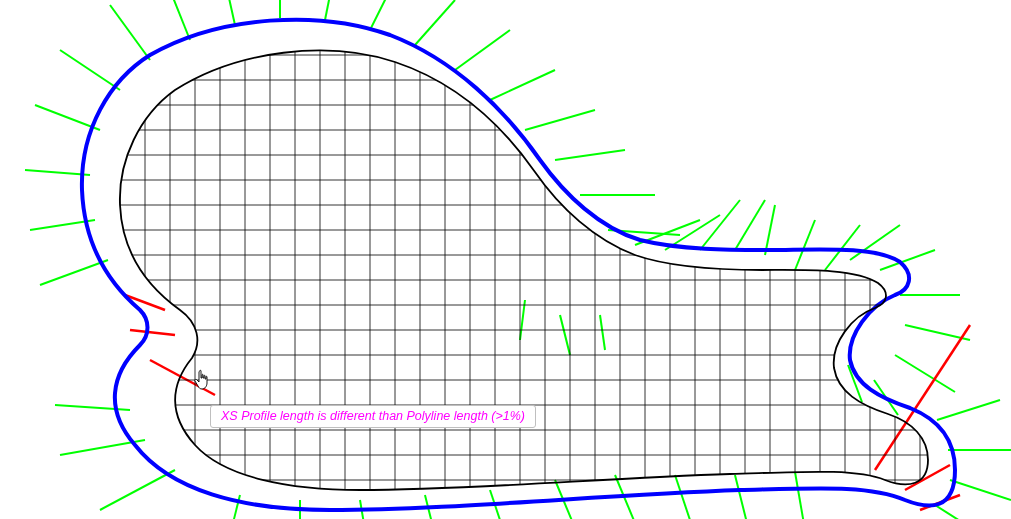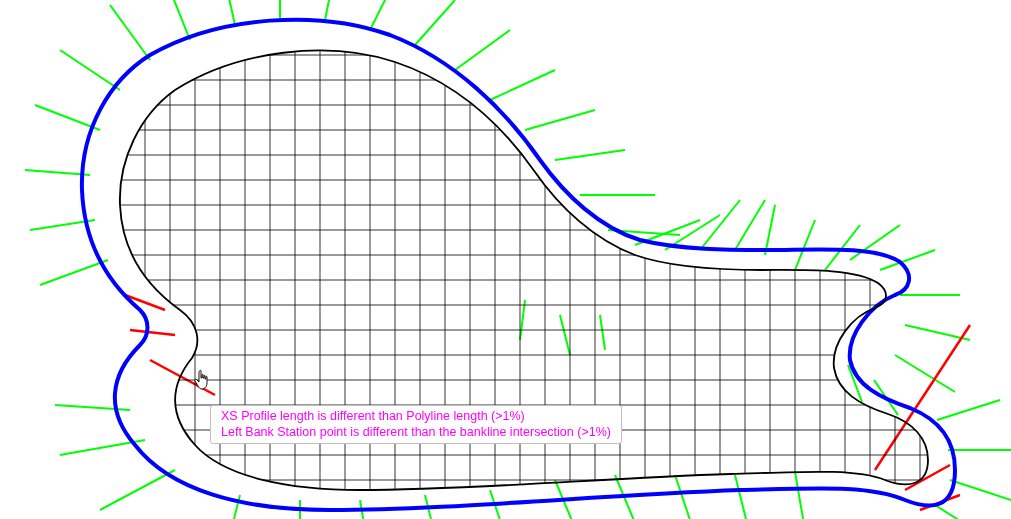--- a/index.html
+++ b/index.html
@@ -24,20 +24,21 @@
     border: 1px solid #bfbfbf;
     border-radius: 3px;
     padding: 2px 10px 3px 10px;
     font-size: 12.5px;
     line-height: 16px;
     box-shadow: 0 0 0 rgba(0,0,0,0);
     white-space: nowrap;
   }
   .tooltip .line {
     color: #ff00ff;
+    font-style: italic;
   }
   .cursor {
     position: absolute;
     width: 18px;
     height: 22px;
     pointer-events: none;
   }
 </style>
 </head>
 <body>
@@ -228,18 +229,17 @@
       <line x1="0" y1="405" x2="1011" y2="405"></line>
       <line x1="0" y1="430" x2="1011" y2="430"></line>
       <line x1="0" y1="455" x2="1011" y2="455"></line>
       <line x1="0" y1="480" x2="1011" y2="480"></line>
     </g>
   </g>
 </svg>
 
 <div class="tooltip" id="tooltip" style="left: 210px; top: 405px; color: rgb(255, 0, 255); border-color: rgb(191, 191, 191);">
   <div class="line">XS Profile length is different than Polyline length (&gt;1%)</div>
-  <div class="line">Left Bank Station point is different than the bankline intersection (&gt;1%)</div>
 </div>
 
 <svg class="cursor" id="cursor" viewBox="0 0 18 22" style="left: 194px; top: 369px;">
   <path d="M6 2 C6 1 7 1 7 2 L7 9 L8 9 L8 6 C8 5 9 5 9 6 L9 9 L10 9 L10 7 C10 6 11 6 11 7 L11 10 L12 10 L12 8 C12 7 13 7 13 8 L13 14 C13 17 11 20 8 20 C6 20 5 19 4 17 L1 12 C0.5 11 1.5 10 2.5 10.5 L5 13 L5 3 C5 2 6 2 6 2 Z" fill="#ffffff" stroke="#000000" stroke-width="0.9"></path>
 </svg>
 
 </body></html>

